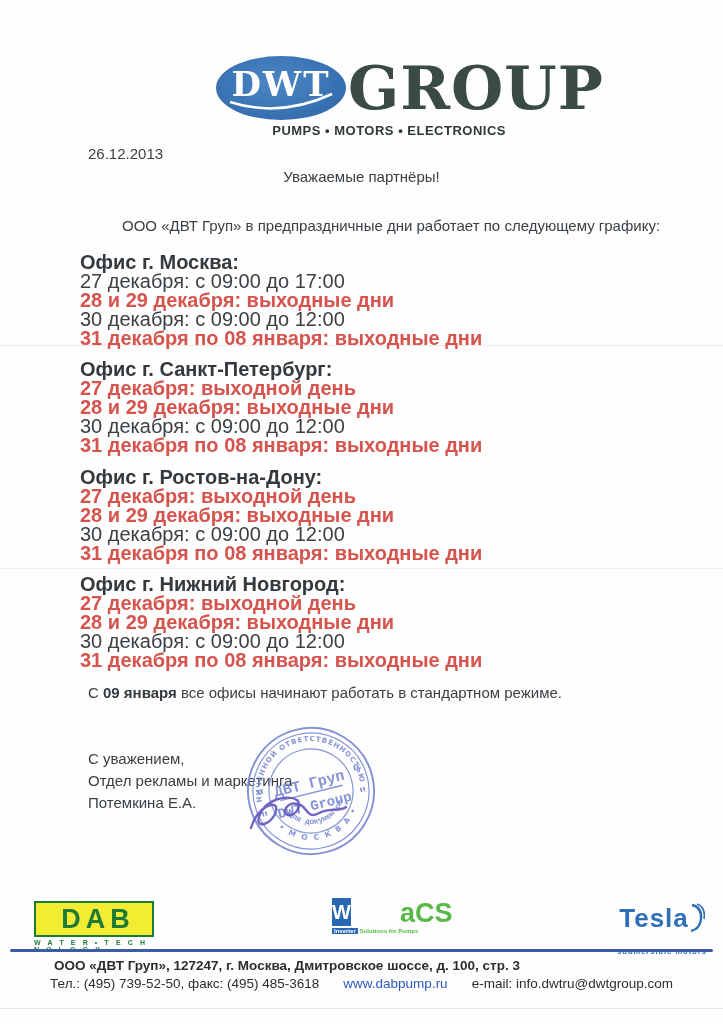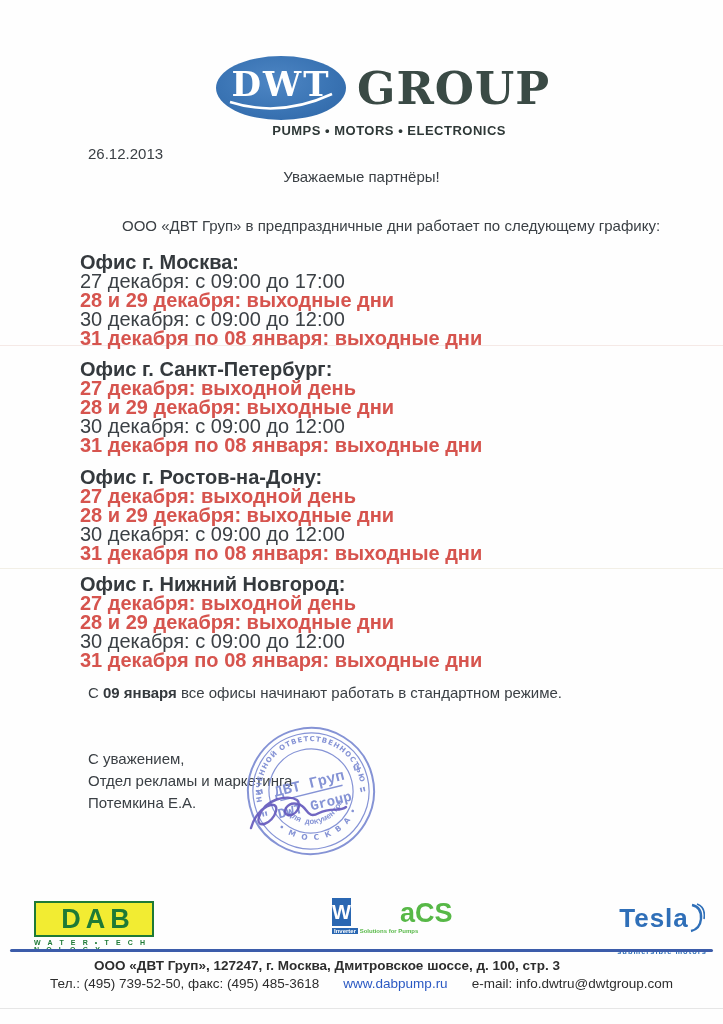--- a/index.html
+++ b/index.html
@@ -18,21 +18,21 @@
     background:radial-gradient(ellipse at 45% 40%, #4e86c4 0%, #3a74b4 55%, #2d64a4 100%);
     display:flex;align-items:center;justify-content:center;position:relative;flex:0 0 auto;text-align:right;
   }
   #logo-oval .dwt{
     font-family:"DejaVu Serif",serif;font-weight:bold;color:#ffffff;
     font-size:34px;letter-spacing:2px;margin-top:-8px;
   }
   #logo-oval svg{position:absolute;left:0;top:0;}
   .group-word{
     font-family:"DejaVu Serif",serif;font-weight:600;color:#3a4a45;
-    font-size:45px;letter-spacing:1px;margin-left:11px;line-height:1;
+    font-size:60px;letter-spacing:1px;margin-left:2px;line-height:1;
   }
   #logo-tagline{
     text-align:right;font-size:13px;font-weight:bold;color:#2e3837;
     letter-spacing:.5px;margin-top:3px;
   }
 
   
   .body-text{font-size:15px;color:#3b4045;white-space:nowrap;}
   #date{left:88px;top:145px;}
   #salutation{left:0;top:168px;width:723px;text-align:center;}
@@ -76,21 +76,21 @@
 
   #tesla{left:612px;top:903px;width:100px;text-align:center;}
   #tesla-name{
     color:#2f6fb8;font-weight:bold;font-size:26px;line-height:26px;letter-spacing:1px;
     display:inline-flex;align-items:center;
   }
   #tesla-tag{font-size:7.5px;color:#2f6fb8;font-weight:bold;letter-spacing:1px;margin-top:14px;}
 
   
   #footer-rule{left:10px;top:949px;width:703px;height:3px;background:#3c5caa;border-radius:2px;}
-  #footer-line1{left:0;top:958px;width:574px;text-align:center;font-size:13.5px;font-weight:bold;color:#2d2d2d;padding-left:40px;}
+  #footer-line1{left:0;top:958px;width:574px;text-align:center;font-size:13.5px;font-weight:bold;color:#2d2d2d;}
   #footer-line2{
     left:0;top:976px;width:723px;display:flex;justify-content:center;gap:24px;
     font-size:13.5px;color:#2d2d2d;white-space:nowrap;
   }
   #footer-site{color:#2b59c3;text-decoration:none;}
   #bottom-edge{left:0;top:1008px;width:723px;height:1px;background:#e6e6e6;}
 </style>
 </head>
 <body>
 

